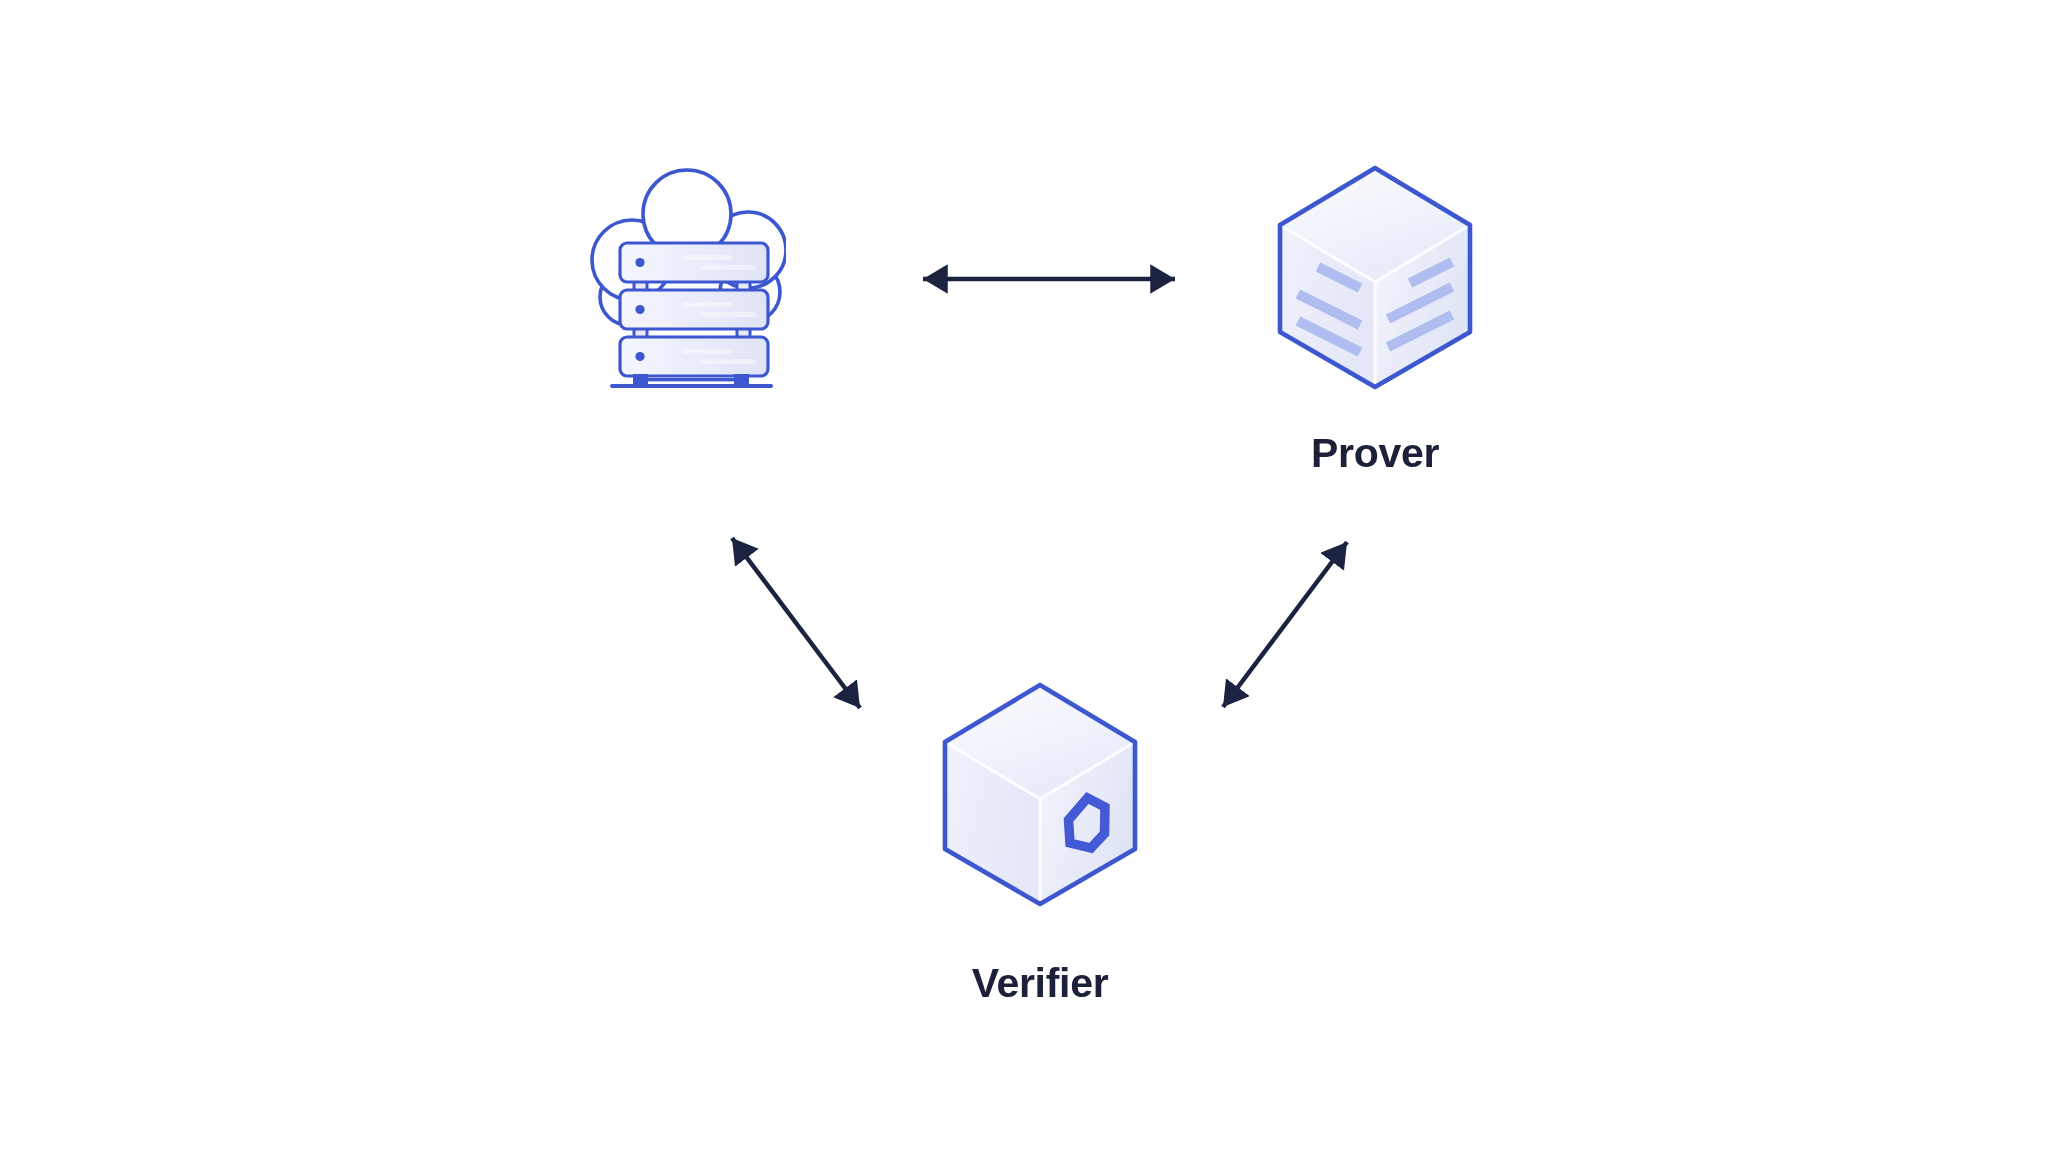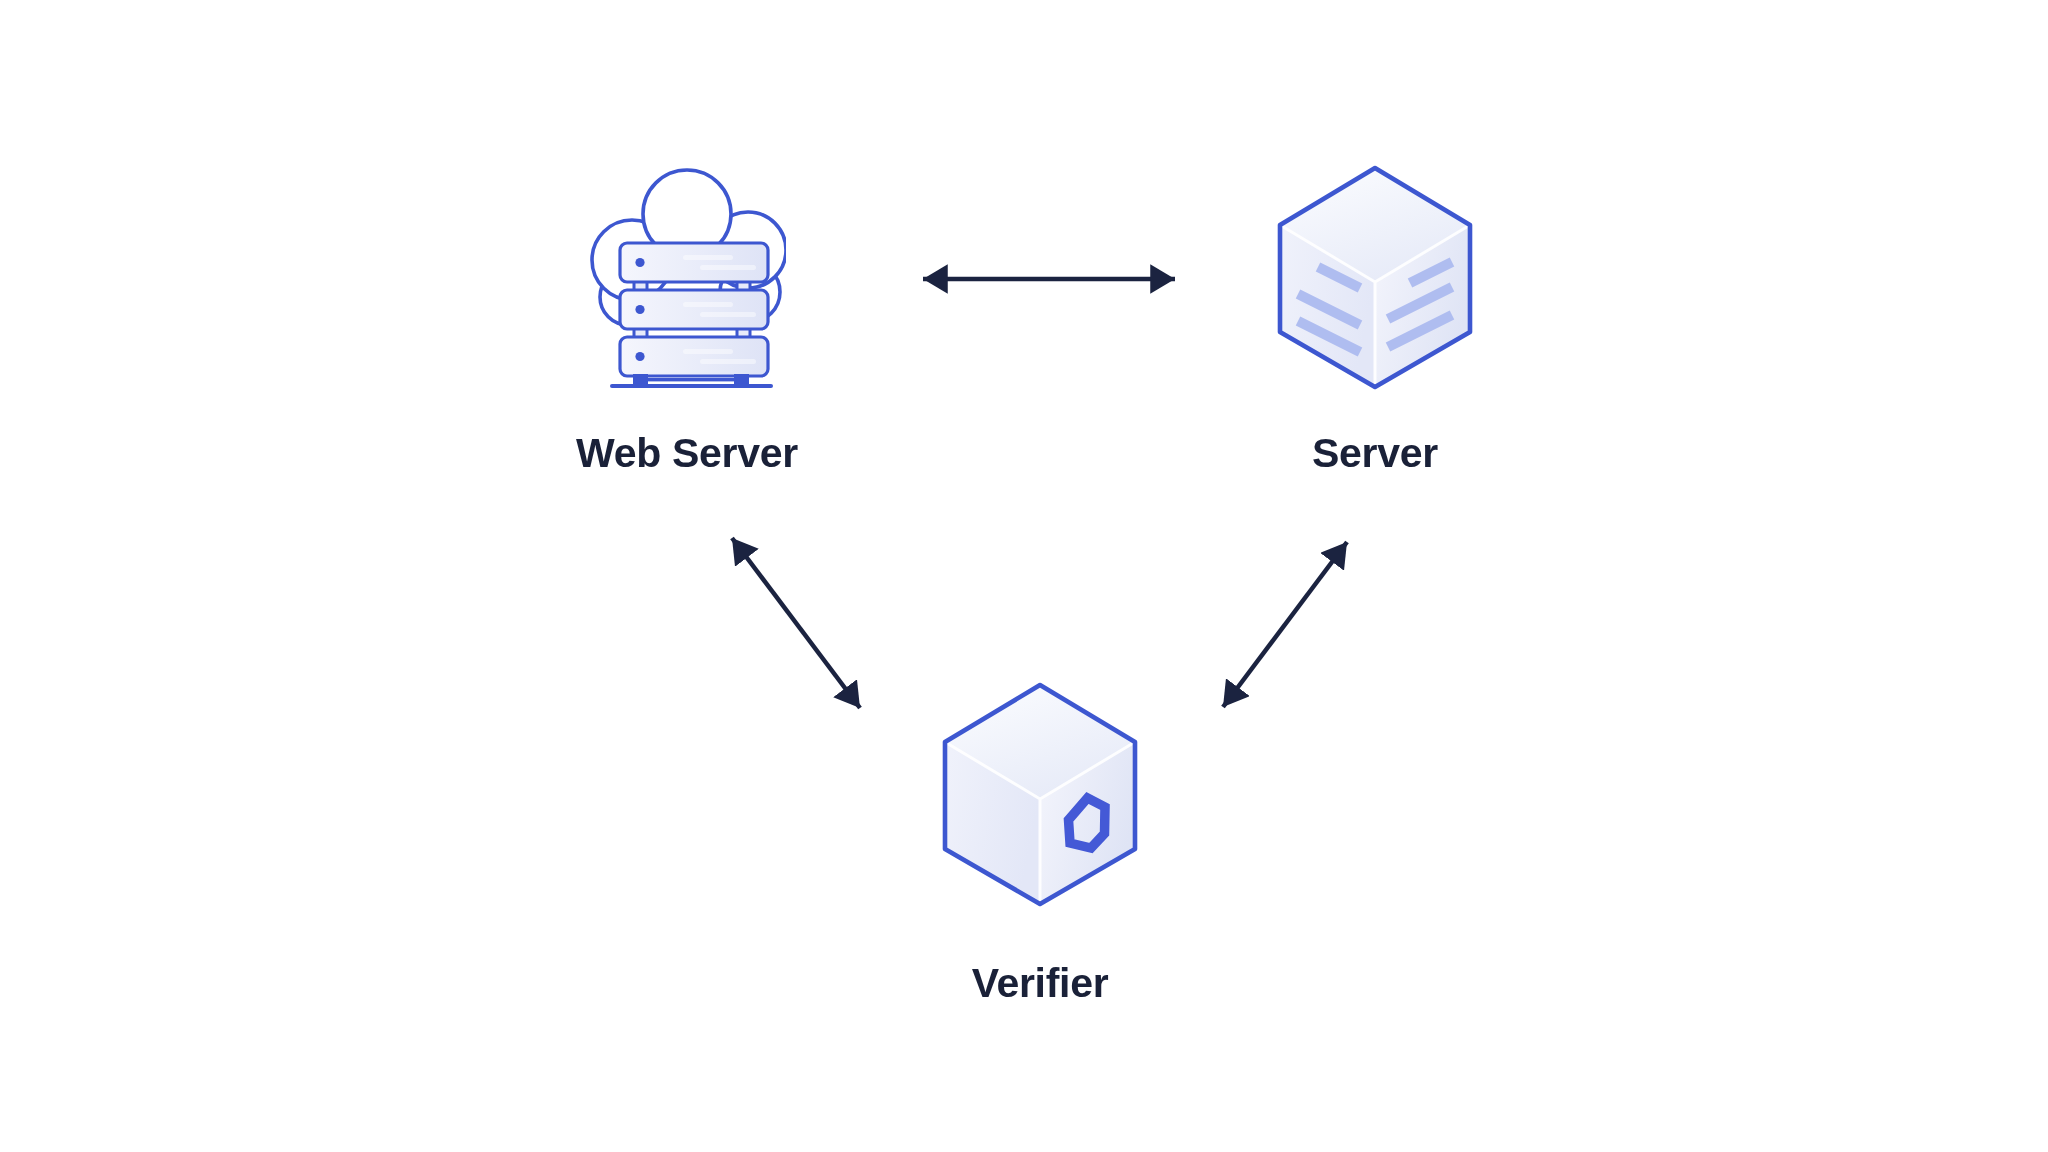--- a/index.html
+++ b/index.html
@@ -134,21 +134,20 @@
         <circle class="server-dot" cx="52" cy="194.5" r="4.6"></circle>
       </g>
 
       <g>
         <rect class="server-base" x="59" y="216" width="90" height="3.4"></rect>
         <rect class="server-base" x="45" y="212" width="15" height="10"></rect>
         <rect class="server-base" x="146" y="212" width="15" height="10"></rect>
         <rect class="server-base" x="22" y="222" width="163" height="4" rx="2"></rect>
       </g>
     </svg>
-    <div class="node-label">Web Server</div>
   </div>
 
   <div class="node node-prover">
     <svg class="icon-box" width="200" height="229" viewBox="0 0 200 229">
       <defs>
         <linearGradient id="gTopP" x1="0" y1="0" x2="0.55" y2="1">
           <stop offset="0" stop-color="#FCFDFF"></stop>
           <stop offset="1" stop-color="#E7EBF8"></stop>
         </linearGradient>
         <linearGradient id="gLeftP" x1="0" y1="0" x2="1" y2="0.35">
@@ -167,21 +166,21 @@
         <line class="cube-stripe" x1="43" y1="104" x2="85" y2="125"></line>
         <line class="cube-stripe" x1="23" y1="131" x2="85" y2="162"></line>
         <line class="cube-stripe" x1="23" y1="158" x2="85" y2="189"></line>
         <line class="cube-stripe" x1="135" y1="120" x2="177" y2="99"></line>
         <line class="cube-stripe" x1="113" y1="156" x2="177" y2="124"></line>
         <line class="cube-stripe" x1="113" y1="184" x2="177" y2="152"></line>
       </g>
       <path class="cube-crease" d="M5,62 L100,119 L195,62 M100,119 L100,224"></path>
       <polygon class="cube-outline" points="100,5 195,62 195,169 100,224 5,169 5,62"></polygon>
     </svg>
-    <div class="node-label">Server</div>
+    <div class="node-label">Prover</div>
   </div>
 
   <div class="node node-verifier">
     <svg class="icon-box" width="200" height="229" viewBox="0 0 200 229">
       <defs>
         <linearGradient id="gTopV" x1="0" y1="0" x2="0.55" y2="1">
           <stop offset="0" stop-color="#FCFDFF"></stop>
           <stop offset="1" stop-color="#E7EBF8"></stop>
         </linearGradient>
         <linearGradient id="gLeftV" x1="0" y1="0" x2="1" y2="0.35">

